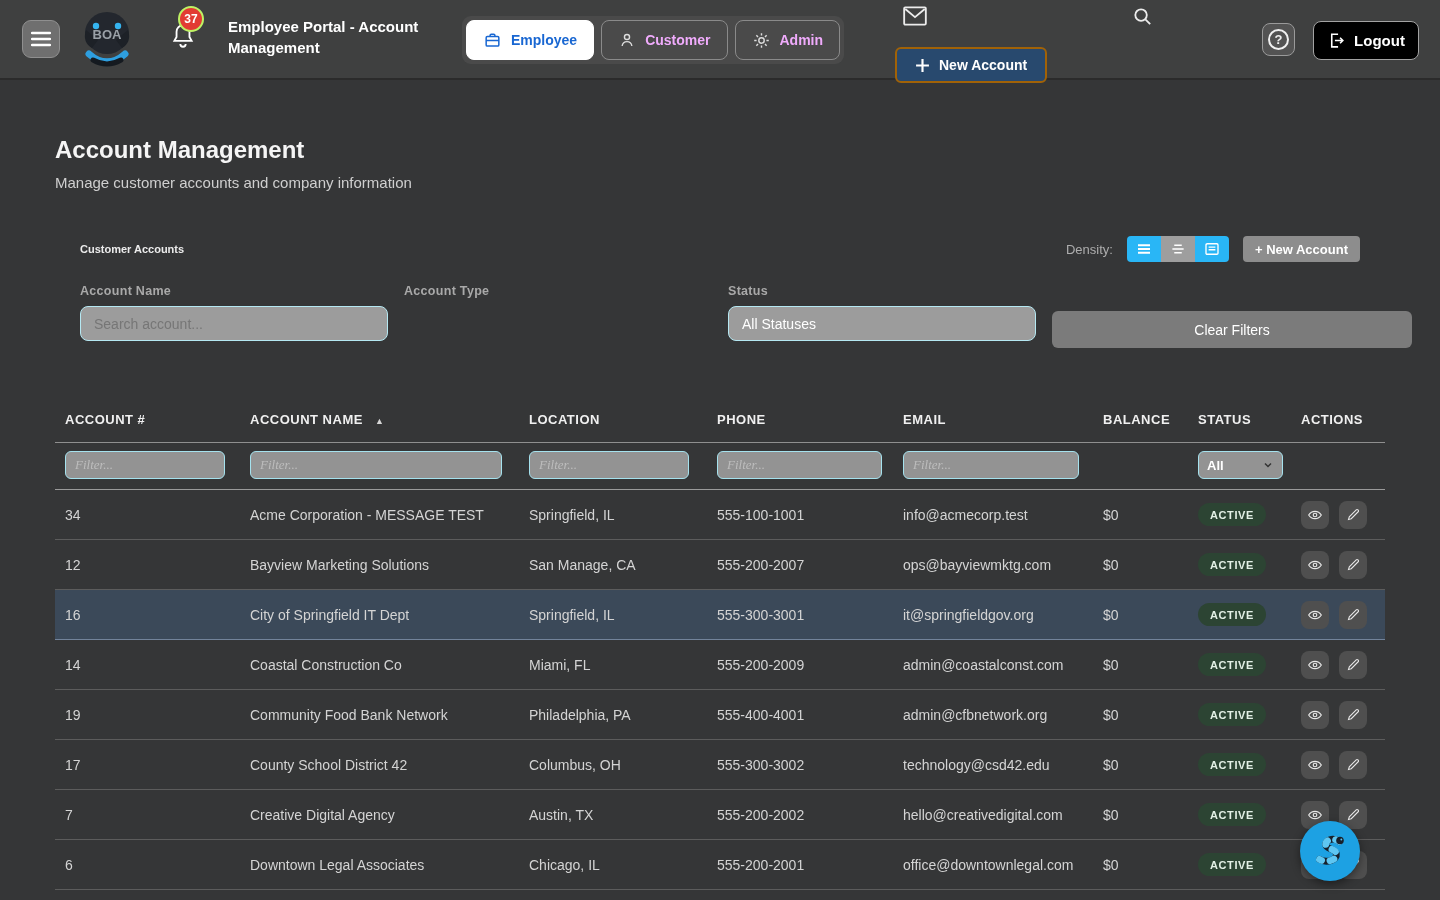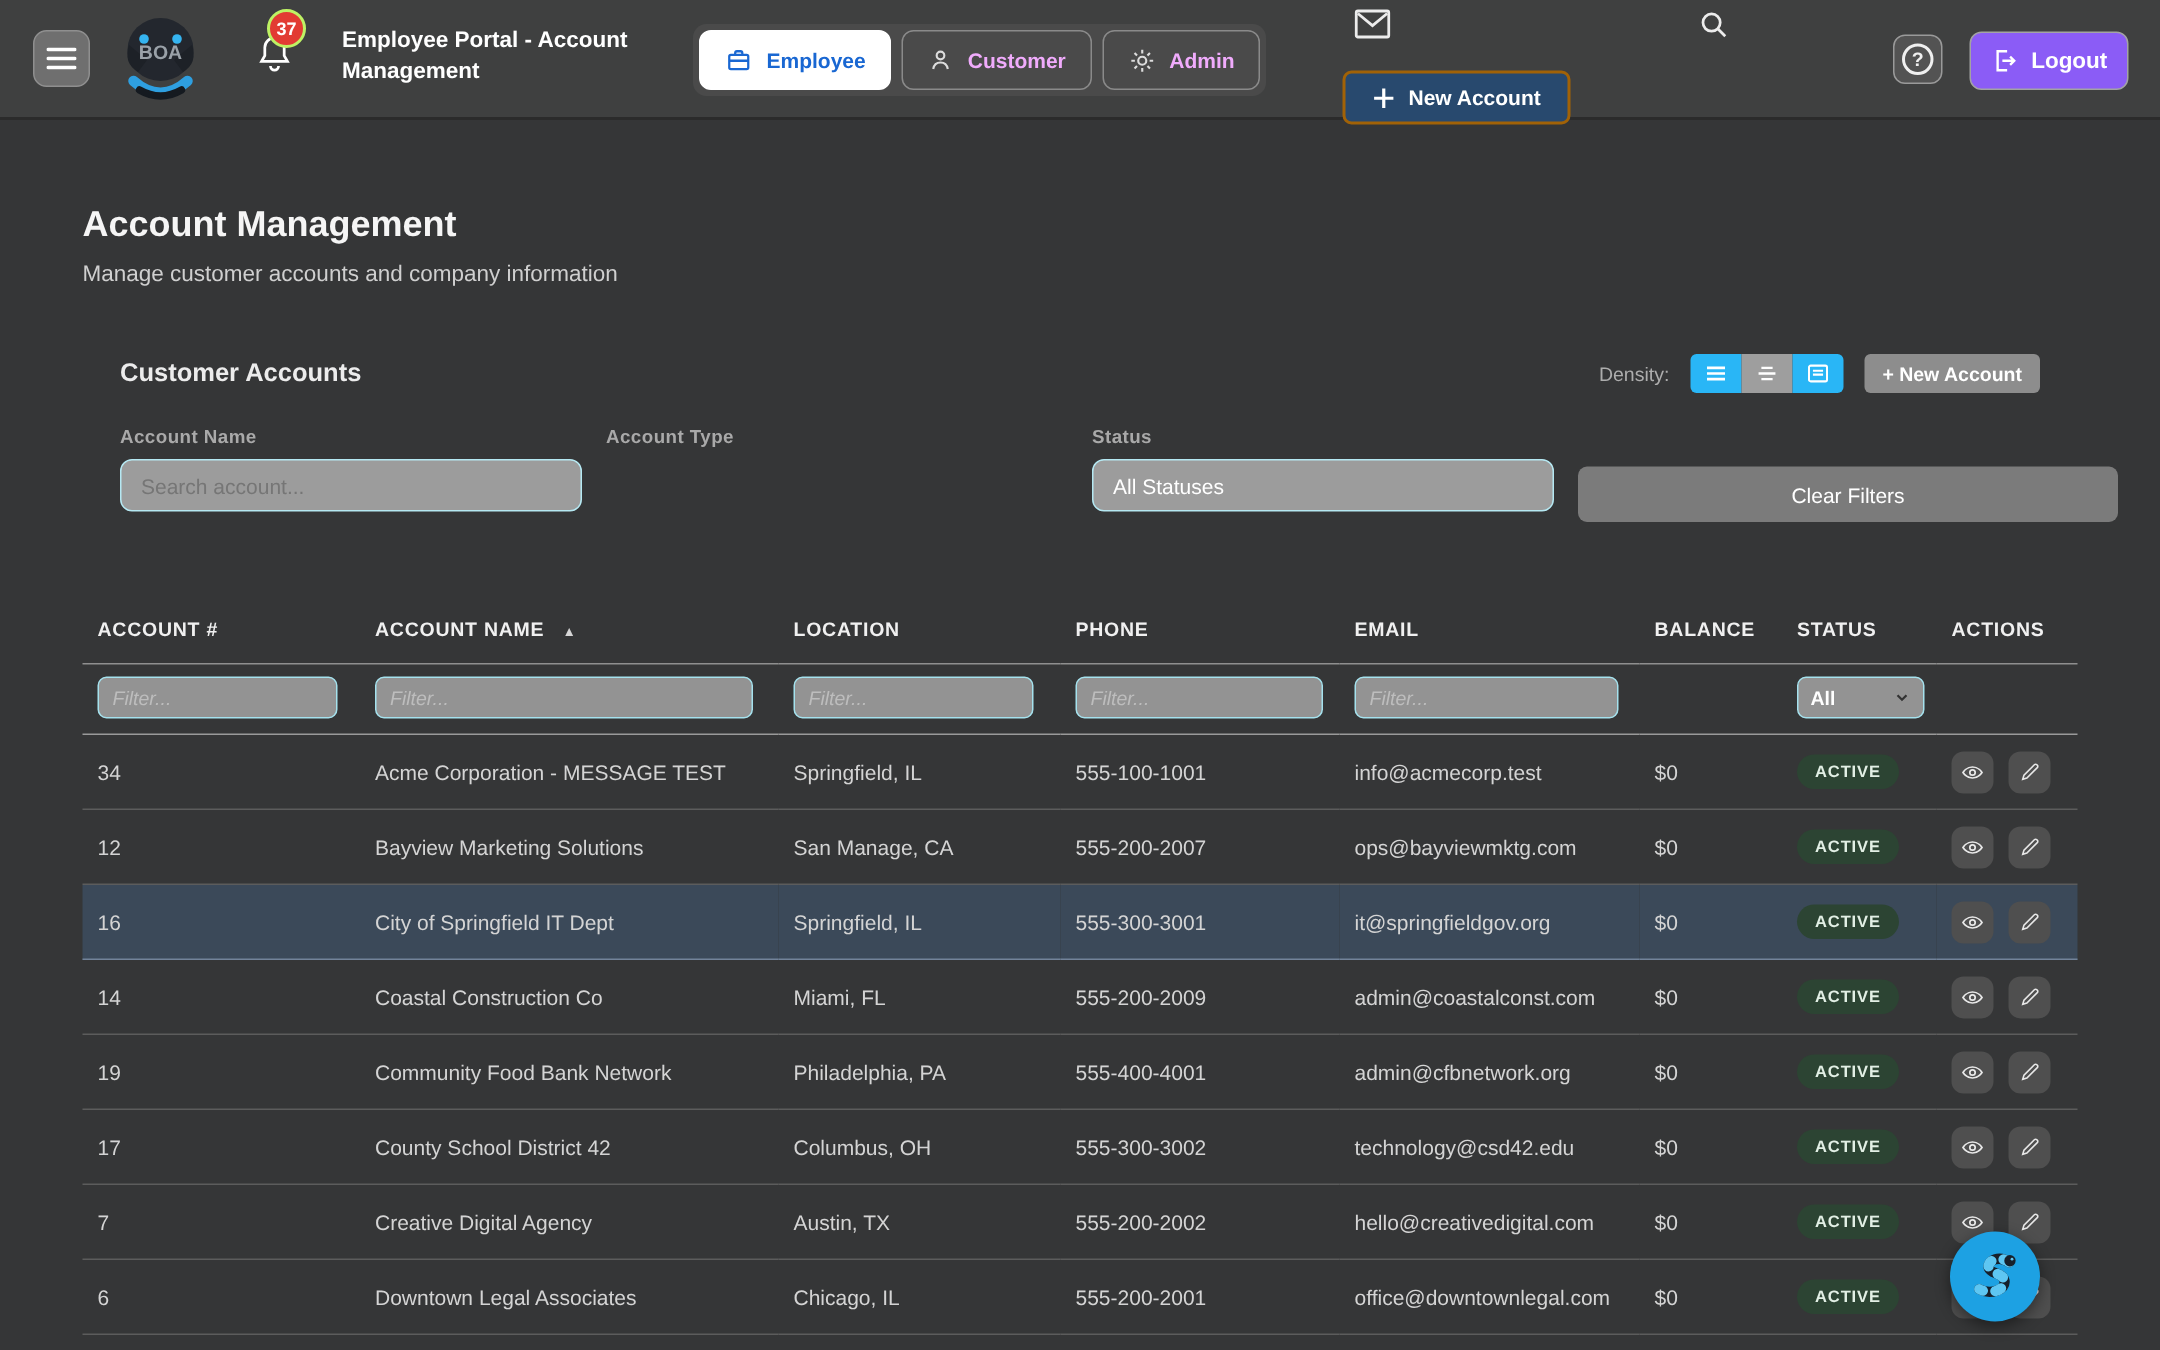--- a/index.html
+++ b/index.html
@@ -64,37 +64,37 @@
     background:#535353; border:1px solid #9a9a9a; border-radius:8px;
     display:flex; align-items:center; justify-content:center; cursor:pointer;
   }
   .help-circle {
     width:21px; height:21px; border:2px solid #f0f0f0; border-radius:50%;
     color:#f0f0f0; font-size:13px; font-weight:bold;
     display:flex; align-items:center; justify-content:center;
   }
   .btn-logout {
     position:absolute; left:1313px; top:21px; width:106px; height:39px;
-    background:#8b5cf6; border:1px solid #a3a3a3; border-radius:8px;
+    background:#000000; border:1px solid #a3a3a3; border-radius:8px;
     color:#fff; font-size:15px; font-weight:bold;
     display:flex; align-items:center; justify-content:center; gap:8px; cursor:pointer;
   }
 
   
   .page-head { position:absolute; left:55px; top:136px; }
   .page-head h1 { font-size:24px; font-weight:bold; color:#f5f5f5; }
   .page-sub { margin-top:10px; font-size:15px; color:#cfcfcf; }
 
   
   .panel { position:absolute; left:55px; top:230px; width:1330px; }
   .panel-head {
     display:flex; justify-content:space-between; align-items:center;
     padding:6px 25px 0 25px;
   }
-  .panel-title { font-size:17px; font-weight:bold; color:#ececec; }
+  .panel-title { font-size:11px; font-weight:bold; color:#ececec; }
   .panel-tools { display:flex; align-items:center; gap:14px; }
   .density-label { font-size:13px; color:#adadad; }
   .density-group { display:flex; }
   .density-btn {
     width:34px; height:26px; display:flex; align-items:center; justify-content:center;
     color:#fff; cursor:pointer; border:none;
   }
   .density-btn.on { background:#29b6f6; }
   .density-btn.off { background:#9e9e9e; }
   .density-btn:first-child { border-radius:4px 0 0 4px; }
@@ -130,21 +130,21 @@
   thead th {
     text-align:left; padding:12px 4px 15px 10px;
     font-size:13px; font-weight:bold; letter-spacing:.5px; color:#f0f0f0;
     border-bottom:1px solid #8f8f8f;
   }
   .sort-arrow { font-size:9px; color:#d6d6d6; margin-left:8px; }
   tr.filter-row td { padding:8px 4px 10px 10px; border-bottom:1px solid #9a9a9a; }
   .col-filter {
     height:28px; border-radius:6px; background:#939393; border:1px solid #a5e2ee;
     padding:0 9px; font-size:13px; font-style:italic; color:#333;
-    font-family:Liberation Sans, sans-serif;
+    font-family:Liberation Serif, serif;
   }
   .col-filter::placeholder { color:#bdbdbd; }
   tr.filter-row td:nth-child(1) .col-filter { width:160px; }
   tr.filter-row td:nth-child(2) .col-filter { width:252px; }
   tr.filter-row td:nth-child(3) .col-filter { width:160px; }
   tr.filter-row td:nth-child(4) .col-filter { width:165px; }
   tr.filter-row td:nth-child(5) .col-filter { width:176px; }
   .status-select {
     width:85px; height:28px; border-radius:6px; background:#939393; border:1px solid #a5e2ee;
     padding:0 8px; display:flex; align-items:center; justify-content:space-between;

